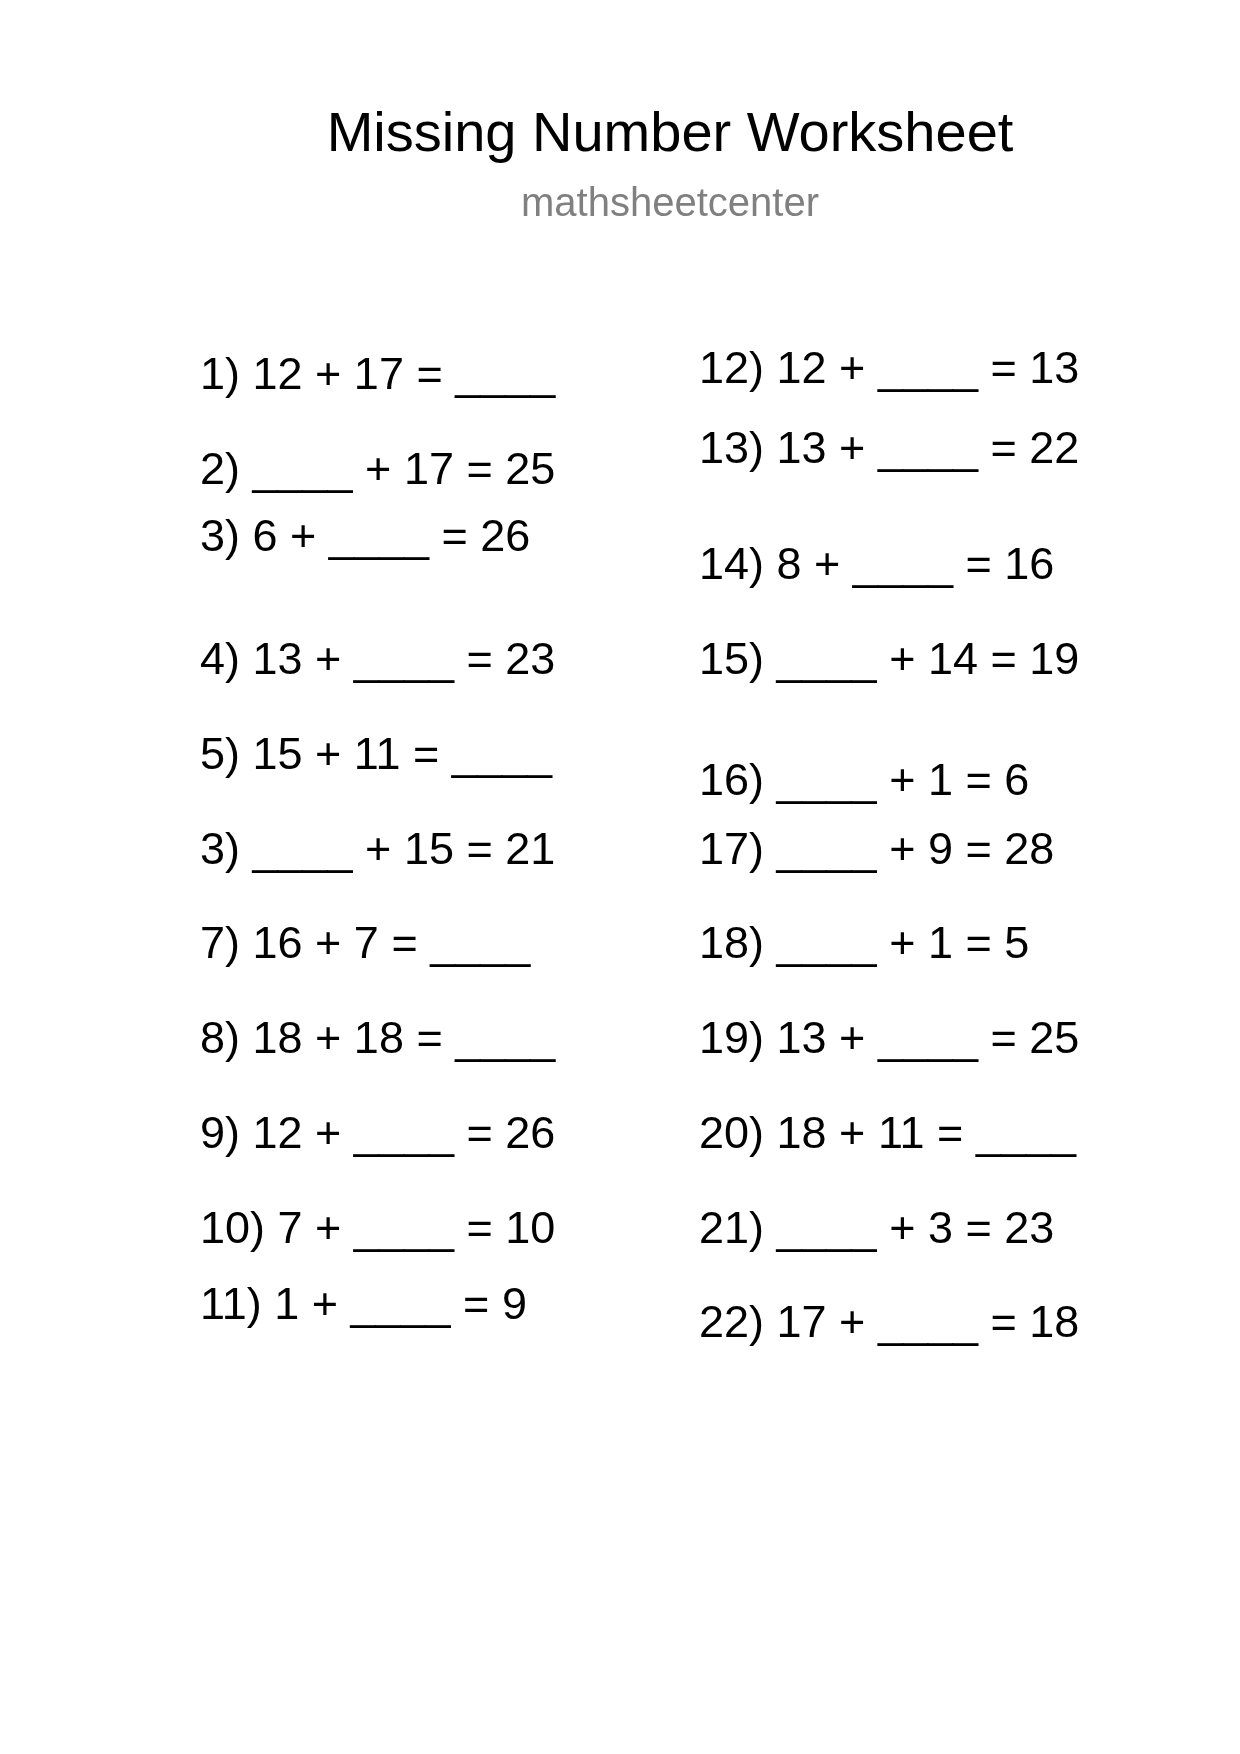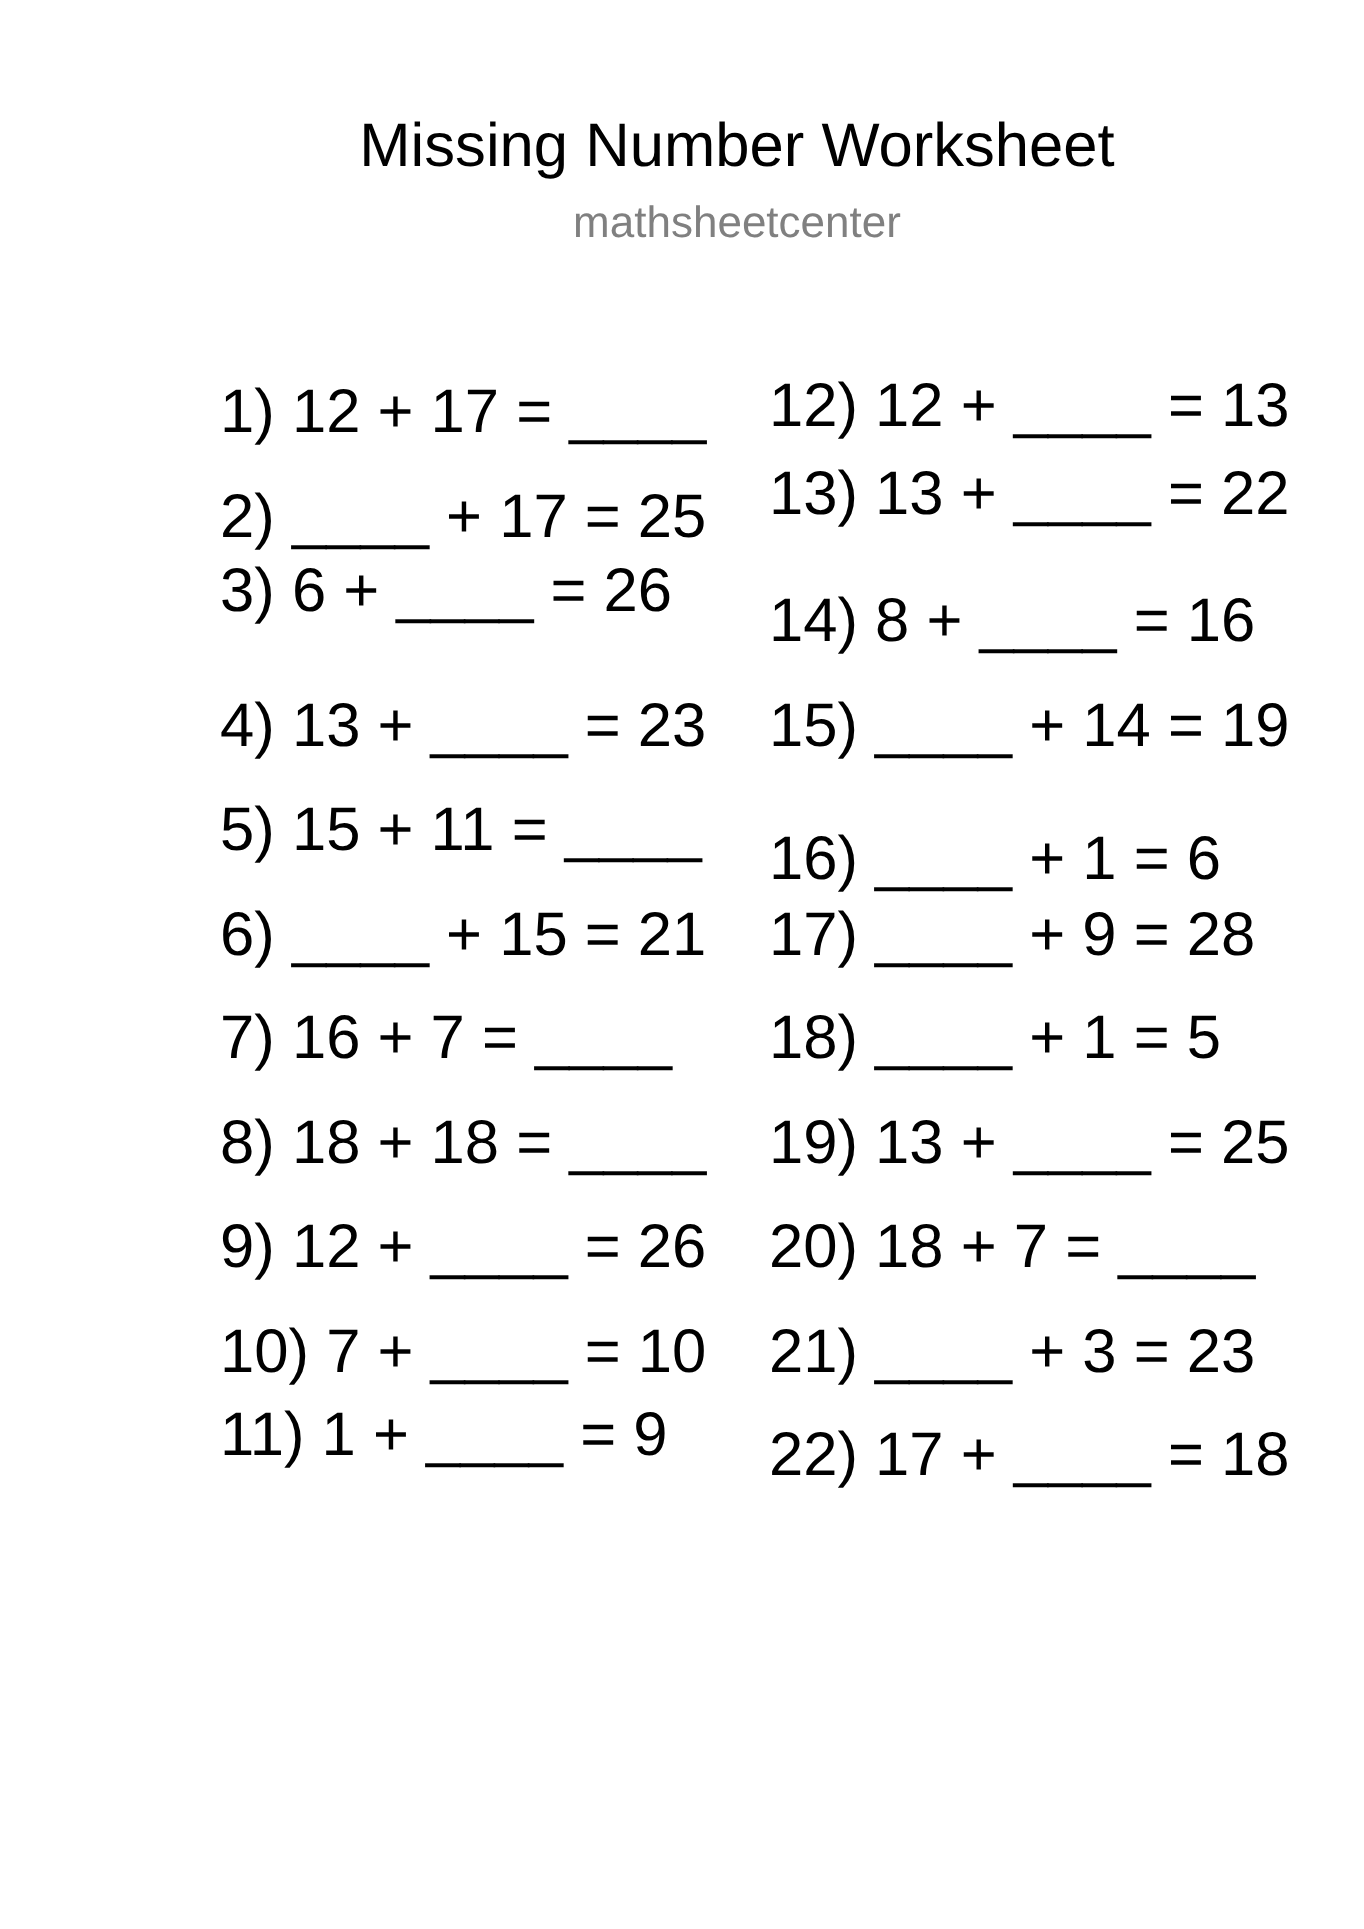--- a/index.html
+++ b/index.html
@@ -6,47 +6,47 @@
     body { width: 1240px; height: 1754px; position: relative; overflow: hidden;
            font-family: "Liberation Sans", sans-serif; color: #000; }
     .title { position: absolute; left: 0; width: 1340px; top: 96px; text-align: center;
              font-size: 56px; line-height: 72px; color: #000; }
     .subtitle { position: absolute; left: 0; width: 1340px; top: 176px; text-align: center;
                 font-size: 40px; line-height: 52px; color: #808080; }
     .col { position: absolute; top: 0; }
     .col-left { left: 200px; }
     .col-right { left: 699px; }
     .problem { position: absolute; left: 0; white-space: nowrap;
-               font-size: 56px; line-height: 56px; }
+               font-size: 45px; line-height: 56px; }
   </style>
 </head>
 <body>
 
 <div class="title">Missing Number Worksheet</div>
 <div class="subtitle">mathsheetcenter</div>
 
 <div class="col col-left">
   <div class="problem" style="top:346px">1) 12 + 17 = ____</div>
   <div class="problem" style="top:441px">2) ____ + 17 = 25</div>
   <div class="problem" style="top:508px">3) 6 + ____ = 26</div>
   <div class="problem" style="top:631px">4) 13 + ____ = 23</div>
   <div class="problem" style="top:726px">5) 15 + 11 = ____</div>
-  <div class="problem" style="top:821px">6) ____ + 15 = 21</div>
+  <div class="problem" style="top:821px">3) ____ + 15 = 21</div>
   <div class="problem" style="top:915px">7) 16 + 7 = ____</div>
   <div class="problem" style="top:1010px">8) 18 + 18 = ____</div>
   <div class="problem" style="top:1105px">9) 12 + ____ = 26</div>
   <div class="problem" style="top:1200px">10) 7 + ____ = 10</div>
   <div class="problem" style="top:1276px">11) 1 + ____ = 9</div>
 </div>
 
 <div class="col col-right">
   <div class="problem" style="top:340px">12) 12 + ____ = 13</div>
   <div class="problem" style="top:420px">13) 13 + ____ = 22</div>
   <div class="problem" style="top:536px">14) 8 + ____ = 16</div>
   <div class="problem" style="top:631px">15) ____ + 14 = 19</div>
   <div class="problem" style="top:752px">16) ____ + 1 = 6</div>
   <div class="problem" style="top:821px">17) ____ + 9 = 28</div>
   <div class="problem" style="top:915px">18) ____ + 1 = 5</div>
   <div class="problem" style="top:1010px">19) 13 + ____ = 25</div>
-  <div class="problem" style="top:1105px">20) 18 + 7 = ____</div>
+  <div class="problem" style="top:1105px">20) 18 + 11 = ____</div>
   <div class="problem" style="top:1200px">21) ____ + 3 = 23</div>
   <div class="problem" style="top:1294px">22) 17 + ____ = 18</div>
 </div>
 
 </body></html>

